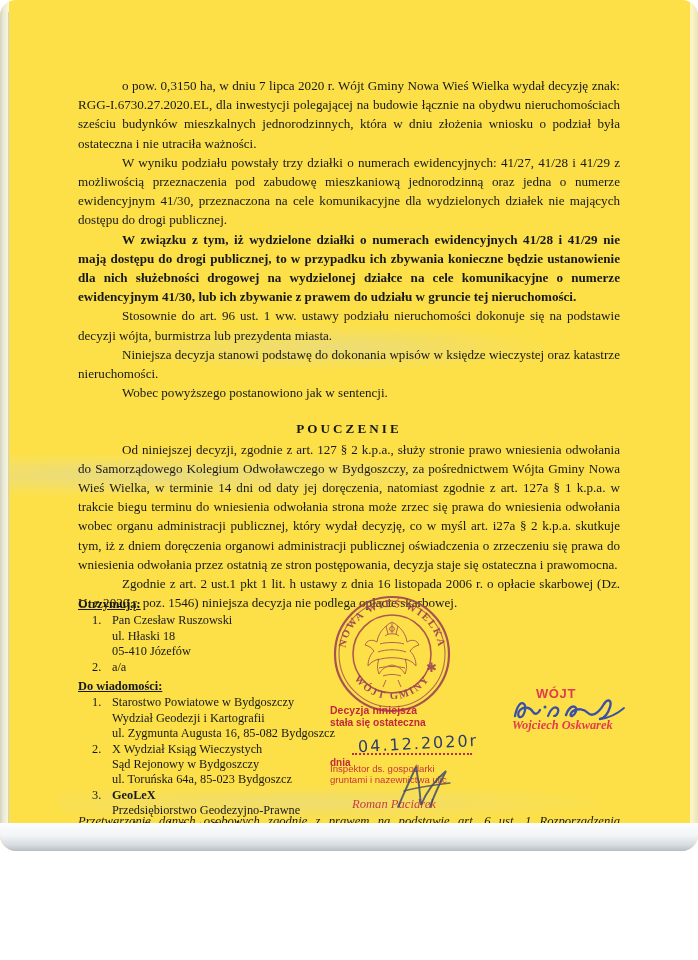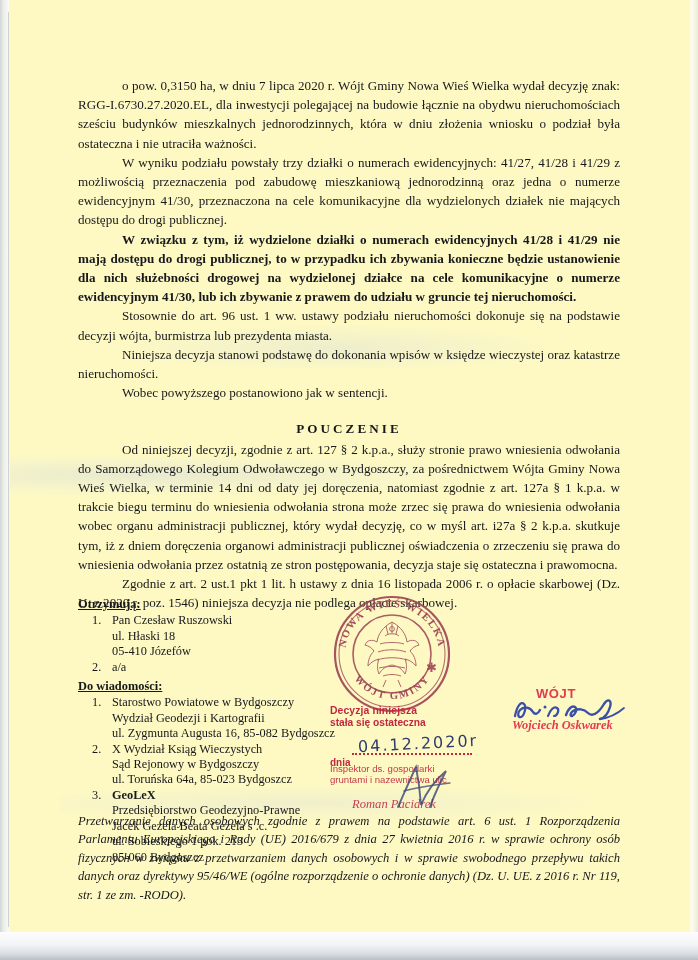--- a/index.html
+++ b/index.html
@@ -3,25 +3,26 @@
 <meta charset="utf-8">
 <style>
   html, body {
     margin: 0;
     padding: 0;
     background: #ffffff;
   }
   .page {
     position: relative;
     width: 698px;
-    height: 960px;
-    background: #fef9c3;
+    height: 851px;
+    background: #fde047;
     overflow: hidden;
     font-family: "Liberation Serif", "DejaVu Serif", serif;
     color: #16181c;
+    border-radius: 16px;
   }
   
   .scan-edge-left {
     position: absolute;
     left: 0; top: 0;
     width: 9px; height: 933px;
     background: linear-gradient(90deg, #c9cfd6 0%, #e6eaee 35%, #fbfcfd 100%);
     opacity: .85;
   }
   .scan-edge-left-line {

